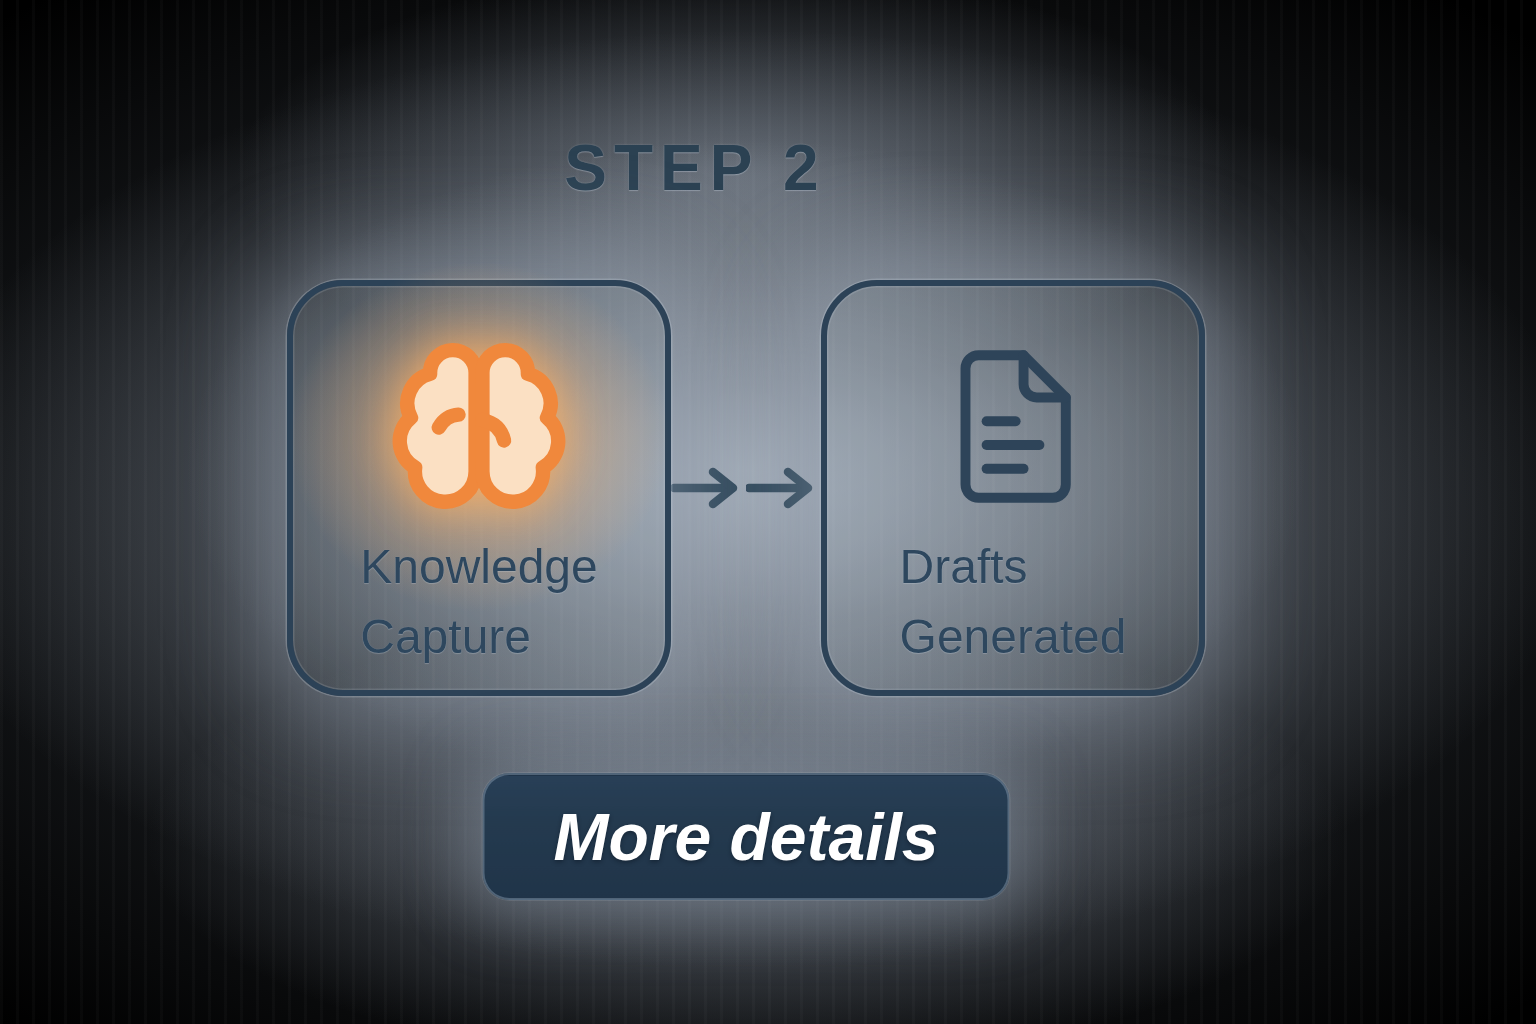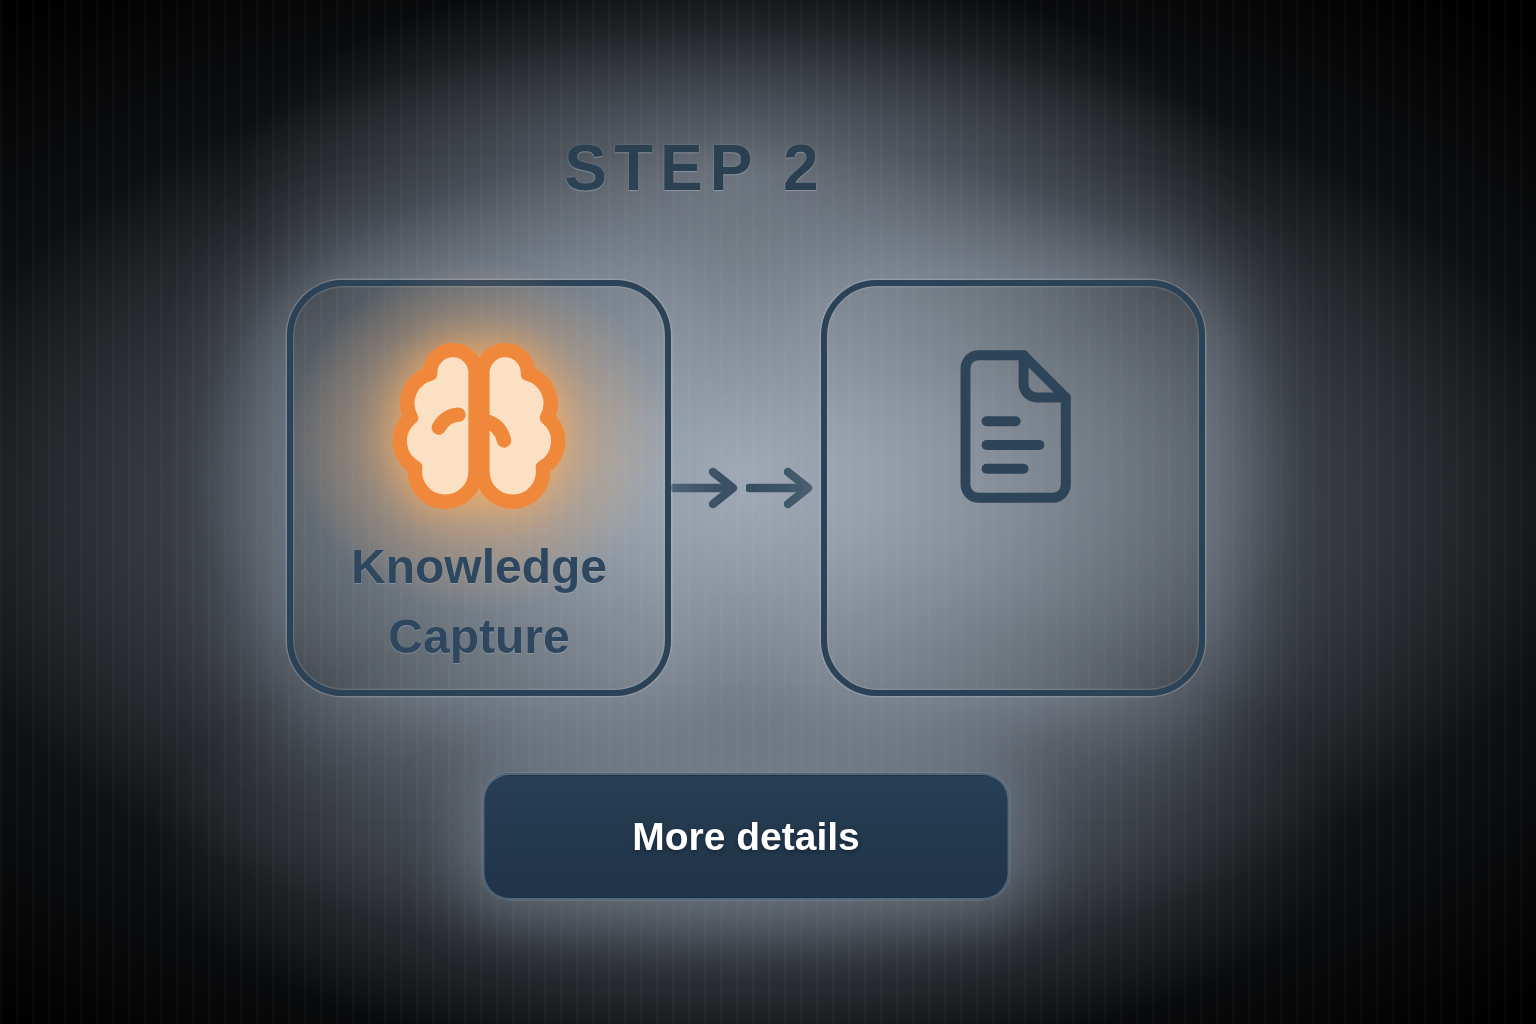--- a/index.html
+++ b/index.html
@@ -46,21 +46,21 @@
       0 0 90px 30px rgba(148,160,176,.45);
     display:flex;flex-direction:column;align-items:center;
     padding-top:48px;position:relative;
   }
   .icon-box{
     height:184px;display:flex;align-items:center;justify-content:center;
     position:relative;z-index:1;
   }
   .card-label{
     margin-top:14px;z-index:1;
-    font-size:48px;line-height:1.45;font-weight:700;text-align:center;
+    font-size:48px;line-height:1.45;font-weight:400;
     color:#2e475e;white-space:pre-line;
     text-shadow:0 0 1px rgba(200,212,224,.35), 0 1px 1px rgba(208,220,232,.25);
   }
   .brain-glow{
     position:absolute;top:-24px;left:50%;transform:translateX(-50%);
     width:380px;height:350px;border-radius:50%;z-index:0;pointer-events:none;
     background:radial-gradient(closest-side,
       rgba(253,196,128,.70) 0%, rgba(250,178,108,.32) 55%, rgba(250,178,108,0) 100%);
   }
   .brain-svg{filter:drop-shadow(0 0 22px rgba(248,170,95,.85));}
@@ -73,22 +73,23 @@
   .more-btn{
     position:absolute;top:773px;left:746px;transform:translateX(-50%);
     box-sizing:border-box;width:527px;height:127px;
     border:2px solid rgba(160,178,198,.38);border-radius:27px;
     background:linear-gradient(180deg,#283f57 0%, #243a4f 35%, #203449 100%);
     box-shadow:0 0 60px 20px rgba(140,152,168,.38), 0 0 0 1px rgba(222,230,240,.14);
     display:flex;align-items:center;justify-content:center;
     cursor:pointer;
   }
   .more-btn span{
-    font-size:39px;font-weight:700;color:#ffffff;
+    font-size:66px;font-weight:700;color:#ffffff;
     text-shadow:0 2px 4px rgba(8,18,28,.45);
+    font-style:italic;
   }
 </style>
 </head>
 <body>
 
 <div class="glow"></div>
 <div class="stripes"></div>
 
 <div class="step-title">STEP 2</div>
 
@@ -126,19 +127,21 @@
   <div class="card">
     <div class="icon-box">
       <svg width="132" height="159" viewBox="0 0 100 120" fill="none" stroke="#2E4459" stroke-width="7.5" stroke-linecap="round" stroke-linejoin="round">
         <path d="M24 6 H58 L90 38 V104 a10 10 0 0 1 -10 10 H24 a10 10 0 0 1 -10 -10 V16 a10 10 0 0 1 10 -10 Z"></path>
         <path d="M58 6 V28 a10 10 0 0 0 10 10 H90"></path>
         <path d="M30 56 H52"></path>
         <path d="M30 74 H70"></path>
         <path d="M30 92 H58"></path>
       </svg>
     </div>
+    <div class="card-label">Drafts
+Generated</div>
   </div>
 
 </div>
 
 <div class="more-btn">
   <span>More details</span>
 </div>
 
 </body></html>

